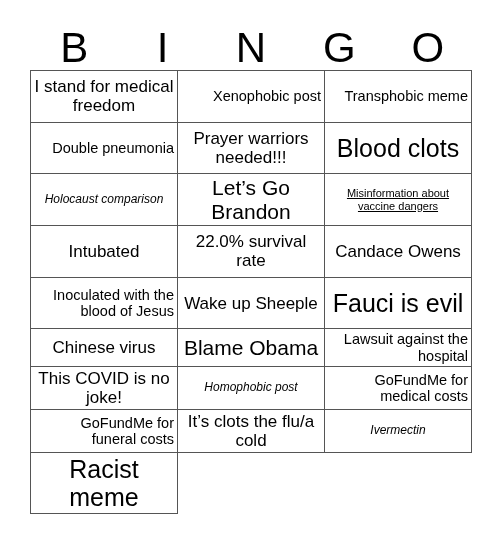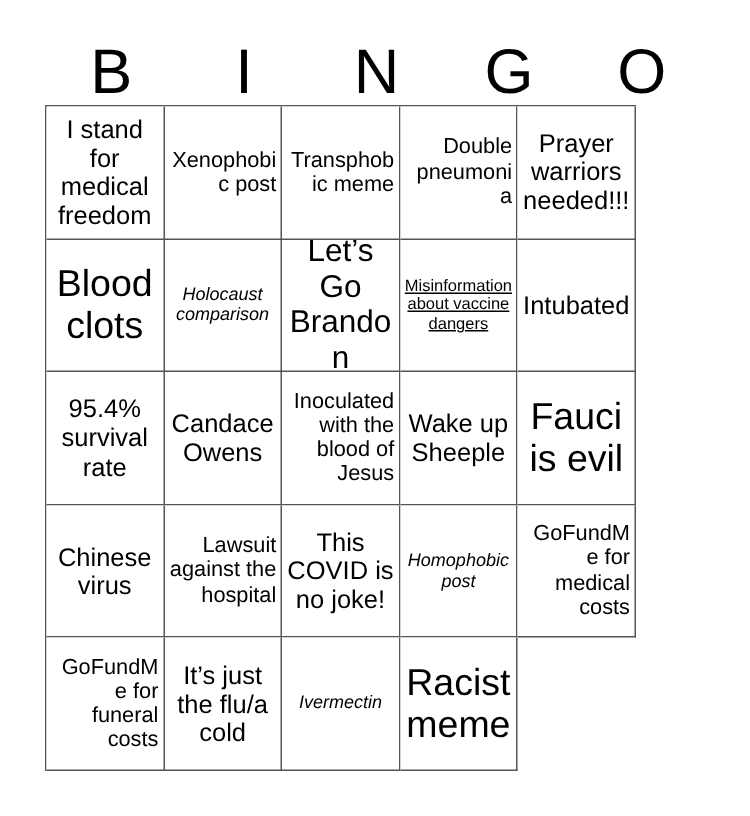--- a/index.html
+++ b/index.html
@@ -39,24 +39,24 @@
     font-weight: 400;
     letter-spacing: 0px;
     color: #000000;
     user-select: none;
   }
   
   .grid {
     position: absolute;
     left: 30px;
     top: 70px;
-    width: 394px;
+    width: 442px;
     height: 444px;
     display: grid;
-    grid-template-columns: repeat(5, 1fr);
+    grid-template-columns: repeat(3, 1fr);
     grid-template-rows: repeat(5, 1fr);
     border-top: 1px solid #555555;
     border-left: 1px solid #555555;
     box-sizing: border-box;
     background: #ffffff;
   }
   .cell {
     border-right: 1px solid #555555;
     border-bottom: 1px solid #555555;
     box-sizing: border-box;
@@ -121,54 +121,57 @@
       <div class="cell">
         <span class="cell-text fs-lg">Let’s Go Brandon</span>
       </div>
       <div class="cell">
         <span class="cell-text fs-xxs">Misinformation about vaccine dangers</span>
       </div>
       <div class="cell">
         <span class="cell-text fs-md">Intubated</span>
       </div>
       <div class="cell">
-        <span class="cell-text fs-md">95.4% survival rate</span>
+        <span class="cell-text fs-md">22.0% survival rate</span>
       </div>
       <div class="cell">
         <span class="cell-text fs-md">Candace Owens</span>
       </div>
       <div class="cell">
         <span class="cell-text fs-sm">Inoculated with the blood of Jesus</span>
       </div>
       <div class="cell">
         <span class="cell-text fs-md">Wake up Sheeple</span>
       </div>
       <div class="cell">
         <span class="cell-text fs-xl">Fauci is evil</span>
       </div>
       <div class="cell">
         <span class="cell-text fs-md">Chinese virus</span>
       </div>
       <div class="cell">
+        <span class="cell-text fs-lg">Blame Obama</span>
+      </div>
+      <div class="cell">
         <span class="cell-text fs-sm">Lawsuit against the hospital</span>
       </div>
       <div class="cell">
         <span class="cell-text fs-md">This COVID is no joke!</span>
       </div>
       <div class="cell">
         <span class="cell-text fs-xs">Homophobic post</span>
       </div>
       <div class="cell">
         <span class="cell-text fs-sm">GoFundMe for medical costs</span>
       </div>
       <div class="cell">
         <span class="cell-text fs-sm">GoFundMe for funeral costs</span>
       </div>
       <div class="cell">
-        <span class="cell-text fs-md">It’s just the flu/a cold</span>
+        <span class="cell-text fs-md">It’s clots the flu/a cold</span>
       </div>
       <div class="cell">
         <span class="cell-text fs-xs">Ivermectin</span>
       </div>
       <div class="cell">
         <span class="cell-text fs-xl">Racist meme</span>
       </div>
     </div>
 
 </div>

